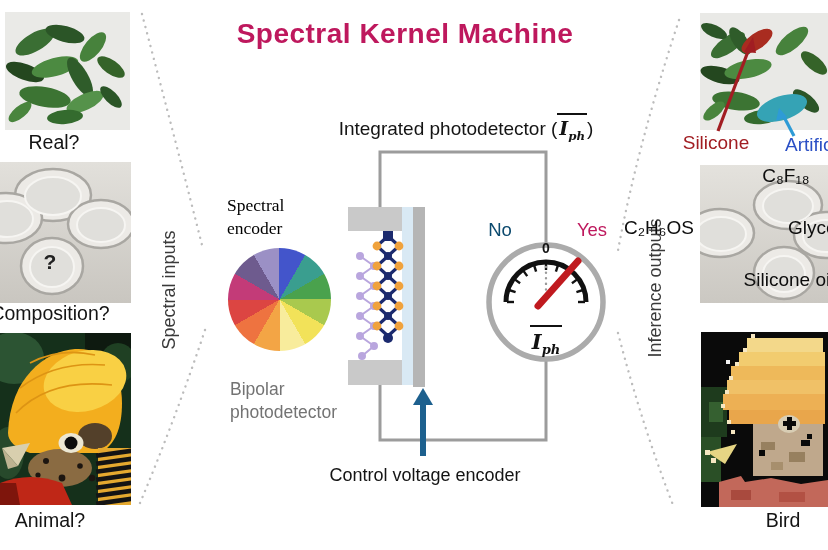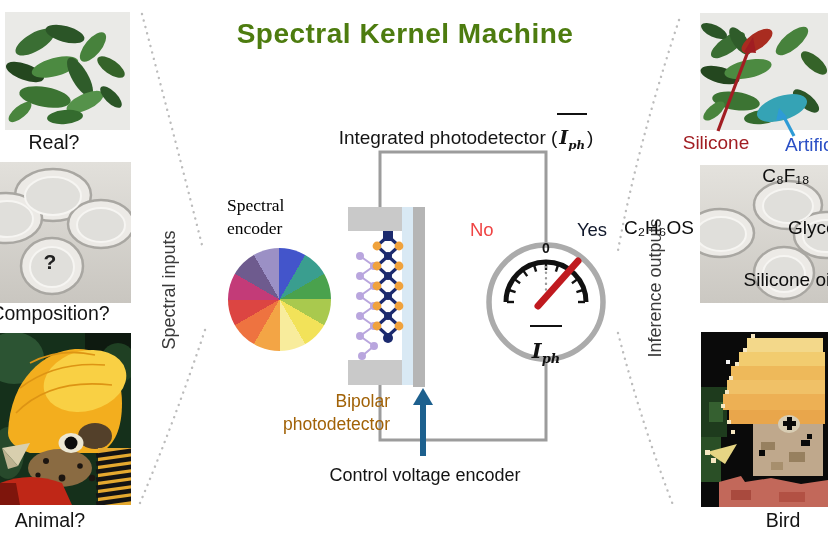--- a/index.html
+++ b/index.html
@@ -3,31 +3,31 @@
 <meta charset="utf-8">
 <style>
   html,body{margin:0;padding:0;}
   body{
     width:828px;height:550px;position:relative;overflow:hidden;background:#ffffff;
     font-family:"Liberation Sans",sans-serif;color:#111;
   }
   .abs{position:absolute;}
   .title{
     left:105px;top:18px;width:600px;text-align:center;
-    font-size:28px;font-weight:bold;color:#4d7c0f;letter-spacing:.5px;
+    font-size:28px;font-weight:bold;color:#be185d;letter-spacing:.5px;
   }
   .lbl{font-size:19px;color:#141414;white-space:nowrap;}
   .cap{font-size:19.5px;color:#141414;text-align:center;white-space:nowrap;}
   .rot{
     width:220px;height:22px;text-align:center;font-size:18px;color:#3a3a3a;
     transform:rotate(-90deg);white-space:nowrap;
   }
   .ibar{
     display:inline-block;font-family:"DejaVu Serif",serif;font-style:italic;font-weight:bold;
-    border-top:2px solid #111;line-height:1.05;padding:13px 2px;
+    border-top:2px solid #111;line-height:1.05;padding:4px 2px;
   }
   .ibar sub{font-size:0.62em;}
   .center-text{text-align:center;}
   .photo{position:absolute;overflow:hidden;}
   .photo svg{display:block;}
   #overlay{left:0;top:0;z-index:5;pointer-events:none;}
   .txt{z-index:8;}
   .chem{font-size:19px;color:#0d0d0d;white-space:nowrap;}
   #wheel{
     left:228px;top:248px;width:103px;height:103px;border-radius:50%;z-index:4;
@@ -314,26 +314,26 @@
 </svg>
 
 <div class="abs title txt">Spectral Kernel Machine</div>
 
 <div class="abs txt lbl center-text" style="left:266px;top:113px;width:400px;">
   <span>Integrated photodetector (</span><span class="ibar"><span>I</span><sub>ph</sub></span><span>)</span>
 </div>
 
 <div class="abs txt" style="left:227px;top:194px;width:90px;font-size:17.5px;line-height:1.3;color:#000000;font-family:Liberation Serif, serif;">Spectral encoder</div>
 
-<div class="abs txt" style="left:230px;top:390px;width:160px;font-size:17.5px;line-height:1.3;color:#a16207;text-align:right;">Bipolar photodetector</div>
+<div class="abs txt" style="left:230px;top:378px;width:160px;font-size:17.5px;line-height:1.3;color:#737373;text-align:left;">Bipolar photodetector</div>
 
 <div class="abs txt lbl" style="left:305px;top:465px;width:240px;text-align:center;font-size:18px;">Control voltage encoder</div>
 
-<div class="abs txt" style="left:470px;top:219px;width:60px;text-align:left;font-size:18.5px;color:#ef4444;">No</div>
-<div class="abs txt" style="left:562px;top:219px;width:60px;text-align:center;font-size:18.5px;color:#0f172a;">Yes</div>
+<div class="abs txt" style="left:470px;top:219px;width:60px;text-align:center;font-size:18.5px;color:#0c4a6e;">No</div>
+<div class="abs txt" style="left:562px;top:219px;width:60px;text-align:center;font-size:18.5px;color:#be185d;">Yes</div>
 <div class="abs txt" style="left:531px;top:240px;width:30px;text-align:center;font-size:14px;font-weight:bold;color:#141414;">0</div>
 
 <div class="abs txt center-text" style="left:496px;top:325px;width:100px;font-size:21px;">
   <span class="ibar" style="border-top-width:2.5px;"><span>I</span><sub>ph</sub></span>
 </div>
 
 <div class="abs rot txt" style="left:60px;top:279px;">Spectral inputs</div>
 <div class="abs rot txt" style="left:546px;top:277px;">Inference outputs</div>
 
 <div class="abs cap txt" style="left:-46px;top:131px;width:200px;">Real?</div>

